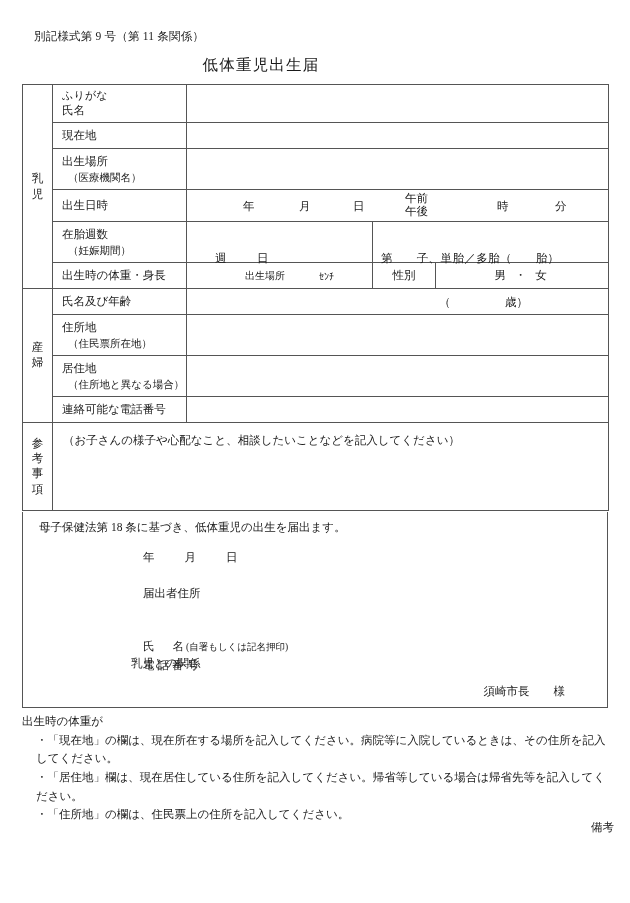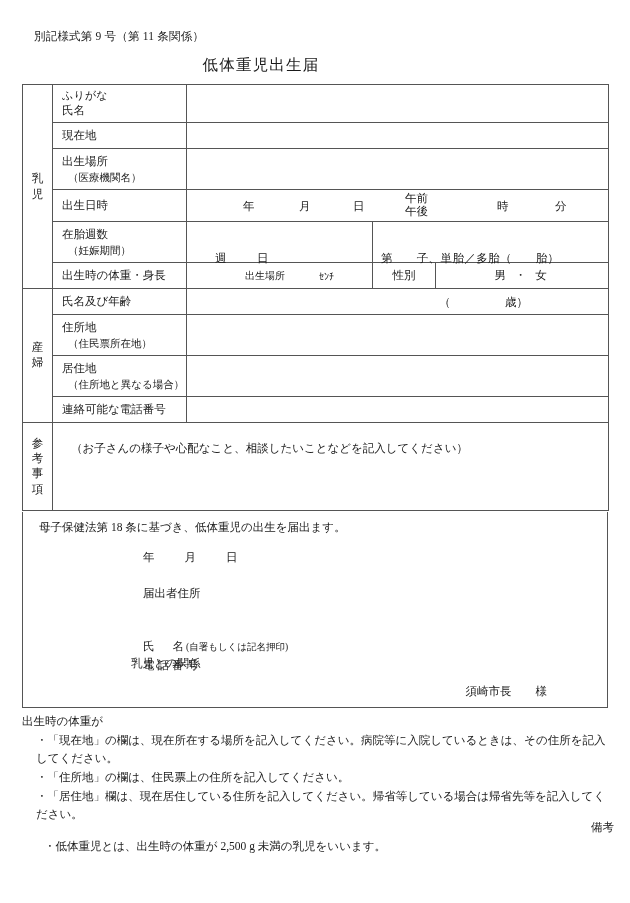--- a/index.html
+++ b/index.html
@@ -202,21 +202,21 @@
   .age-close { left: 318px; }
 
   .ref-note {
     display: block;
     padding: 6px 0 0 6px;
     font-size: 11.5px;
     vertical-align: top;
   }
   td.ref-cell {
     vertical-align: top !important;
-    padding: 12px !important;
+    padding: 4px !important;
   }
 
   
   .decl {
     position: absolute;
     left: 22px;
     top: 512px;
     width: 586px;
     height: 196px;
     border: 1px solid #555;
@@ -270,21 +270,21 @@
   .decl-rel {
     position: absolute;
     left: 108px;
     top: 144px;
     font-size: 11.5px;
     white-space: nowrap;
     font-family: Liberation Serif, serif;
   }
   .decl-mayor {
     position: absolute;
-    right: 60px;
+    right: 42px;
     top: 172px;
     font-size: 11.5px;
     white-space: nowrap;
   }
   .decl-mayor .gap { display: inline-block; width: 24px; }
 
   
   .notes {
     position: absolute;
     left: 22px;
@@ -470,22 +470,21 @@
     </div>
     <div class="decl-rel">乳児との関係</div>
     <div class="decl-mayor">
       <span>須崎市長</span><span class="gap"></span><span>様</span>
     </div>
   </div>
 
   <div class="notes">
     <span class="notes-title">出生時の体重が</span>
     <span class="note-item">・「現在地」の欄は、現在所在する場所を記入してください。病院等に入院しているときは、その住所を記入してください。</span>
+    <span class="note-item">・「居住地」欄は、現在居住している住所を記入してください。帰省等している場合は帰省先等を記入してください。</span>
     <span class="note-item">・「住所地」の欄は、住民票上の住所を記入してください。</span>
-    <span class="note-item">・「居住地」欄は、現在居住している住所を記入してください。帰省等している場合は帰省先等を記入してください。</span>
   </div>
 
   <div class="remarks">
     <span class="remarks-title">備考</span>
-    <span class="remark-item">・低体重児とは、出生時の体重が 2,500 g 未満の乳児をいいます。</span>
   </div>
 
 </div>
 
 </body></html>

